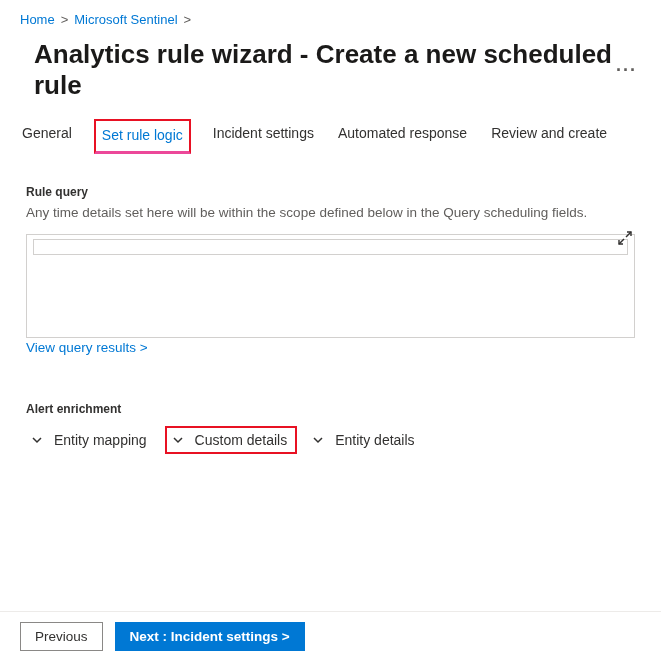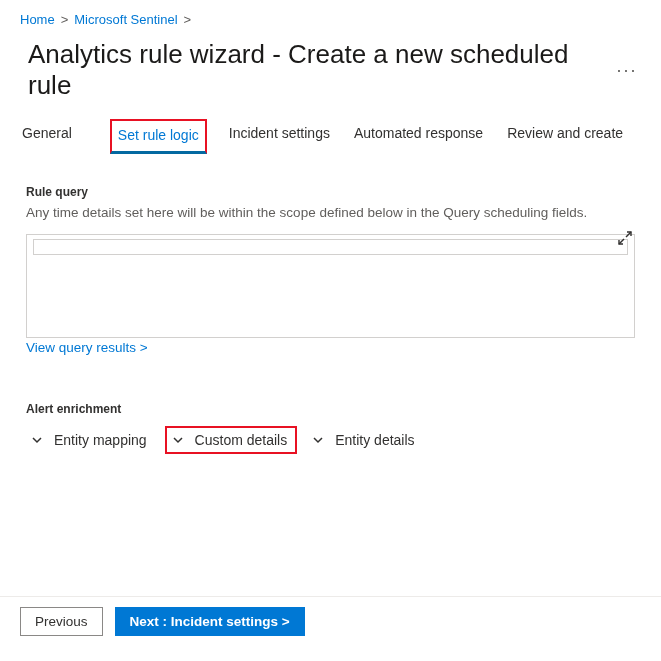--- a/index.html
+++ b/index.html
@@ -17,23 +17,23 @@
     font-size: 13px;
     color: #605e5c;
     display: flex;
     gap: 6px;
     padding: 2px 0 6px 0;
   }
   .breadcrumbs a { color: #0078d4; text-decoration: none; }
   .bc-sep { color: #605e5c; }
   h1.title {
     font-size: 26px;
-    font-weight: 400;
+    font-weight: 700;
     color: #1b1a19;
-    margin: 6px 0 18px 8px;
+    margin: 6px 0 18px 14px;
     display: flex;
     align-items: center;
     justify-content: space-between;
   }
   .ellipsis-btn {
     font-size: 18px;
     color: #605e5c;
     letter-spacing: 1px;
     cursor: pointer;
     padding: 0 4px;
@@ -47,23 +47,22 @@
     margin-bottom: 32px;
   }
   .tab {
     padding: 6px 2px 10px 2px;
     cursor: pointer;
     position: relative;
     color: #323130;
   }
   .tab.active {
     color: #0078d4;
-    border-bottom: 3px solid #0369a1;
+    border-bottom: 3px solid #ec4899;
     margin-bottom: -1px;
-    margin-left: 16px;
   }
   .red-box { border: 2px solid #e81123; }
   .tab.red-box { padding: 6px 6px 8px 6px; }
   .body-area { padding: 0 6px; }
   .intro {
     font-size: 13.5px;
     color: #323130;
     margin-bottom: 24px;
   }
   h2.section {
@@ -126,21 +125,21 @@
     cursor: pointer;
     padding: 4px 8px 4px 4px;
     width: fit-content;
   }
   .chev {
     width: 14px; height: 14px;
     display: inline-flex; align-items: center; justify-content: center;
   }
   .footer {
     position: absolute;
-    left: 0; right: 0; bottom: 15px;
+    left: 0; right: 0; bottom: 0;
     border-top: 1px solid #edebe9;
     padding: 10px 20px;
     display: flex;
     gap: 12px;
     background: #fff;
   }
   .btn {
     font-size: 13.5px;
     padding: 6px 14px;
     cursor: pointer;

